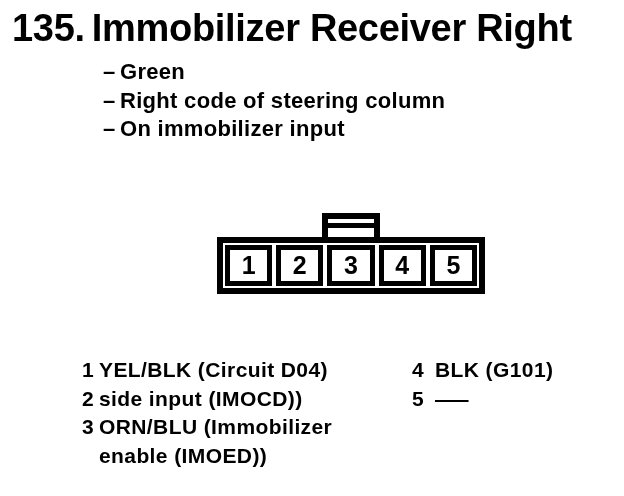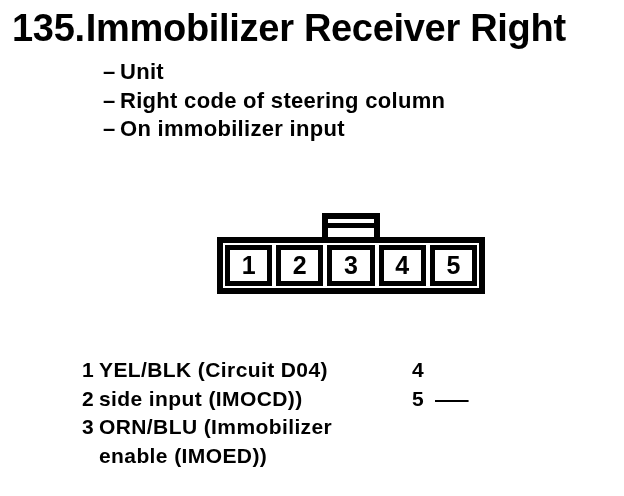--- a/index.html
+++ b/index.html
@@ -18,21 +18,21 @@
     position: absolute;
     left: 12px;
     top: 6px;
     margin: 0;
     font-size: 38px;
     font-weight: bold;
     line-height: 44px;
     white-space: nowrap;
     letter-spacing: -0.3px;
   }
-  .title .num { margin-right: 1px; }
+  .title .num { margin-right: 7px; }
 
   
   .notes {
     position: absolute;
     left: 103px;
     top: 58px;
     margin: 0;
     padding: 0;
     list-style: none;
     font-size: 22px;
@@ -108,21 +108,21 @@
 
 <div class="page">
 
   <h1 class="title">
     <span class="num">135.</span><span>Immobilizer Receiver Right</span>
   </h1>
 
   <ul class="notes">
     <li class="note">
       <span class="dash">–</span>
-      <span>Unit</span>
+      <span>Green</span>
     </li>
     <li class="note">
       <span class="dash">–</span>
       <span>Right code of steering column</span>
     </li>
     <li class="note">
       <span class="dash">–</span>
       <span>On immobilizer input</span>
     </li>
   </ul>
@@ -167,20 +167,23 @@
       <span class="pin-desc">
         <div>ORN/BLU (Immobilizer</div>
         <div>enable (IMOED))</div>
       </span>
     </div>
   </div>
 
   <div class="pinlist pinlist-right">
     <div class="pin-row">
       <span class="pin-num">4</span>
+      <span class="pin-desc">
+        <div>BLK (G101)</div>
+      </span>
     </div>
     <div class="pin-row">
       <span class="pin-num">5</span>
       <span class="pin-desc">
         <div class="nc-dash">—</div>
       </span>
     </div>
   </div>
 
 </div>

